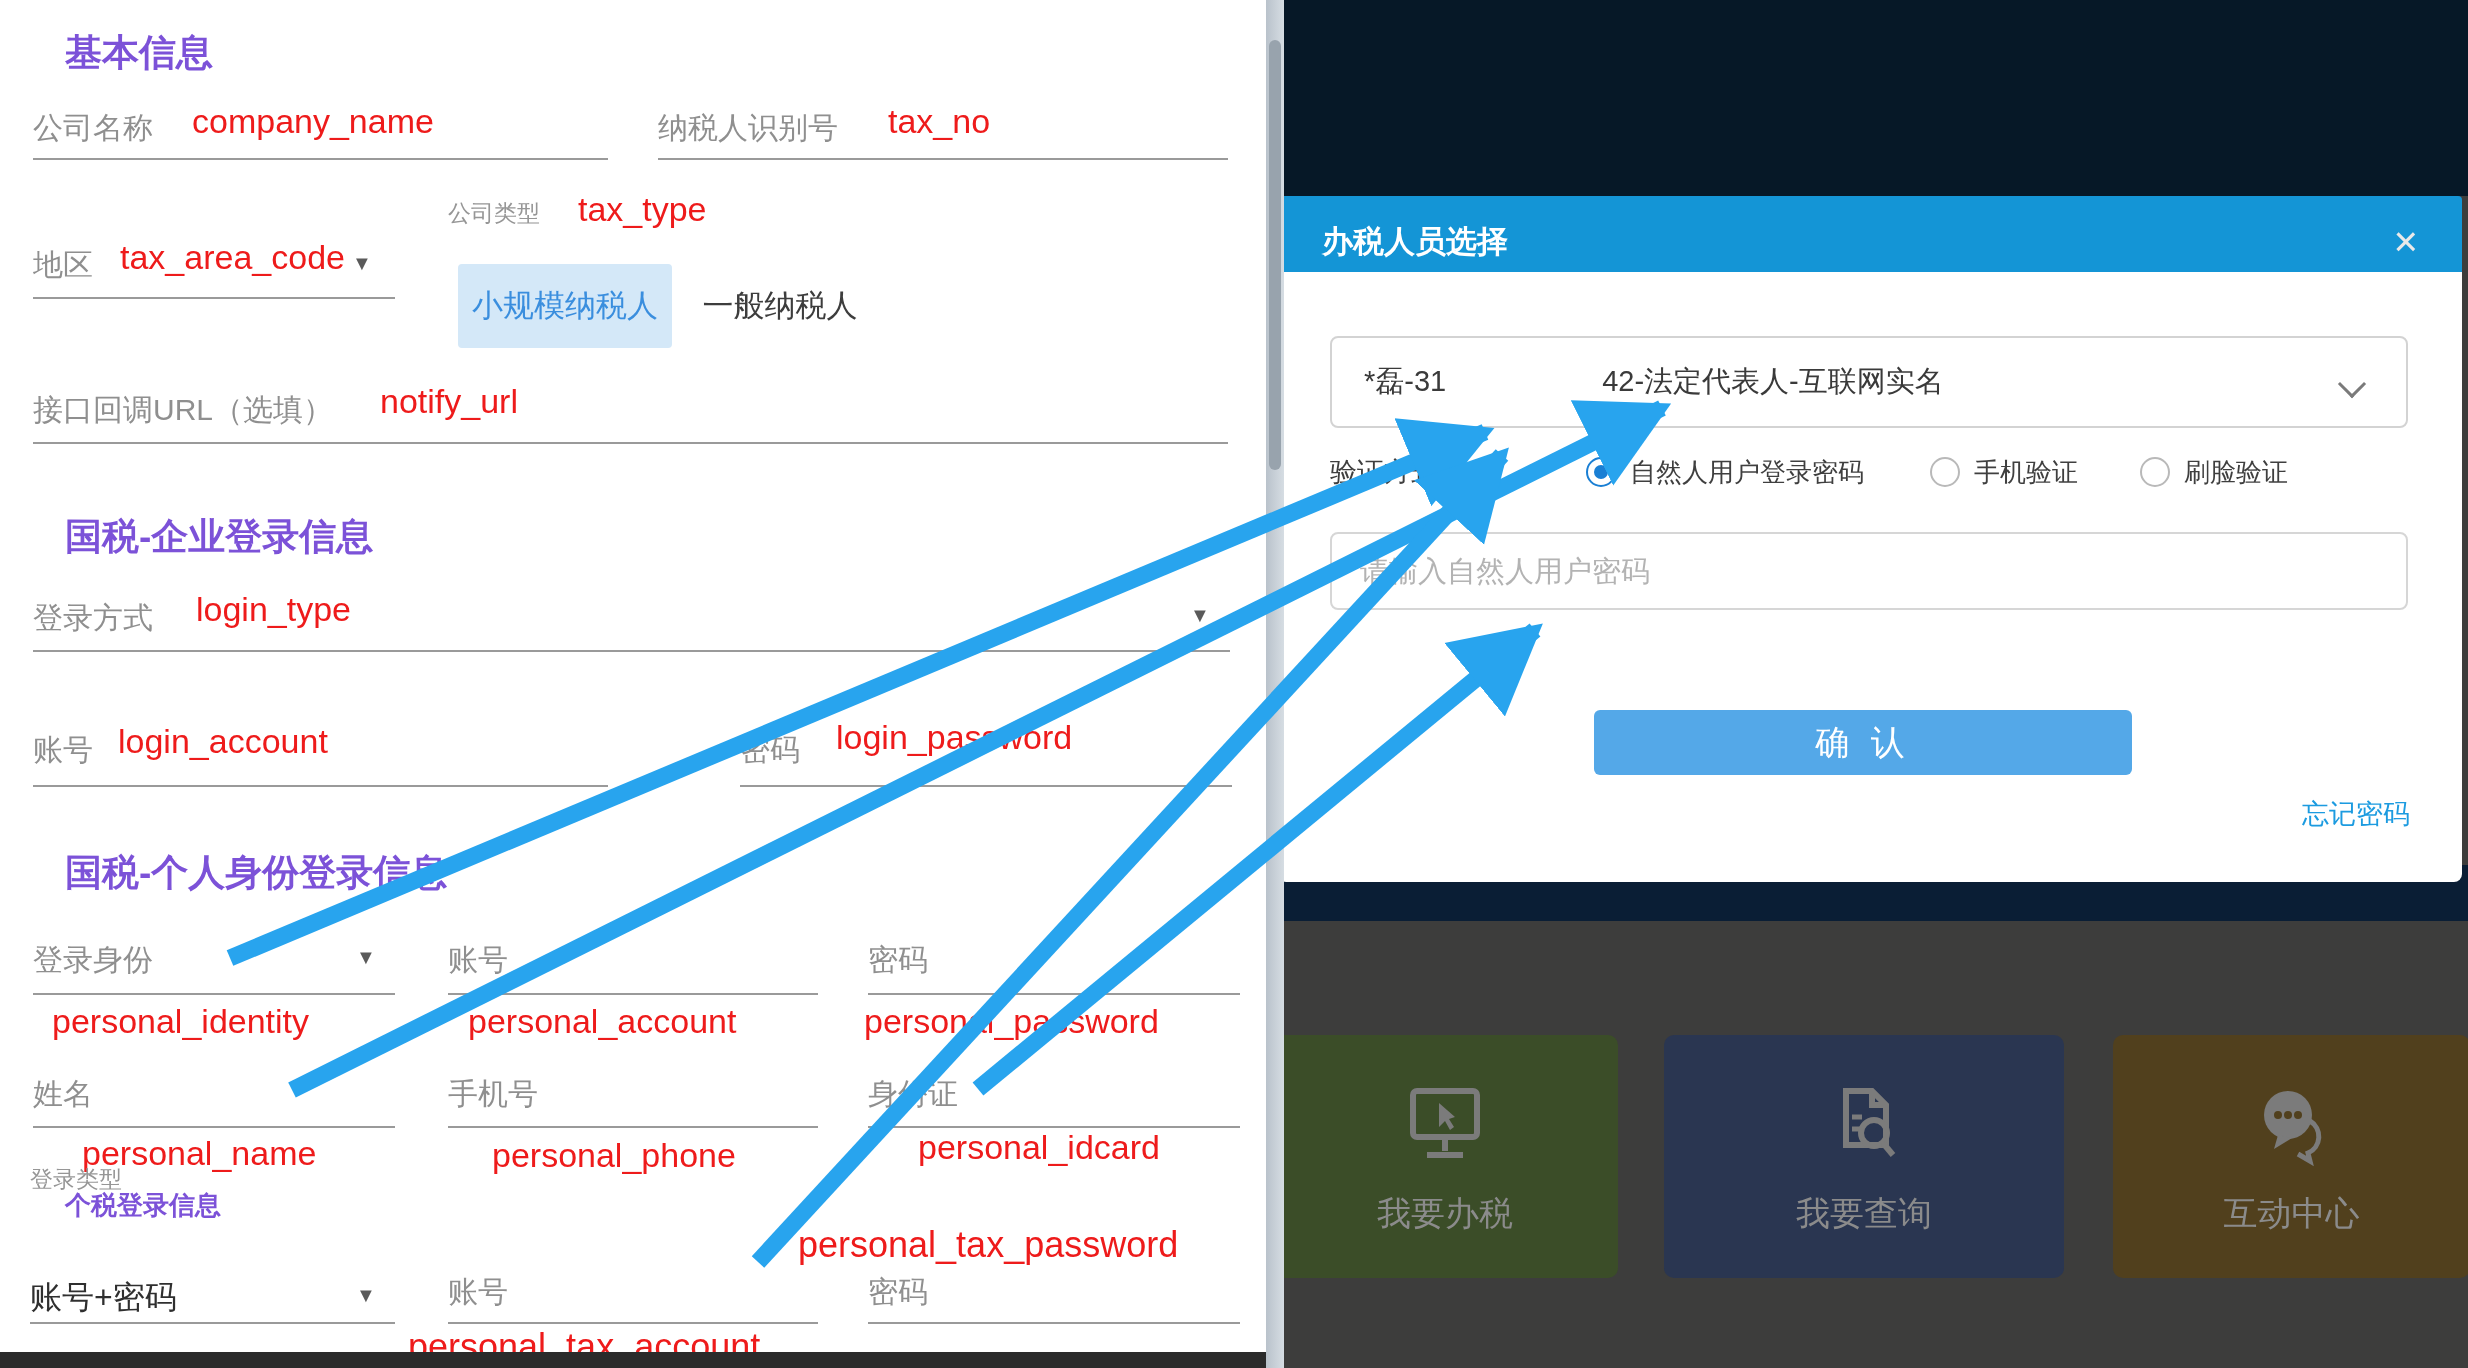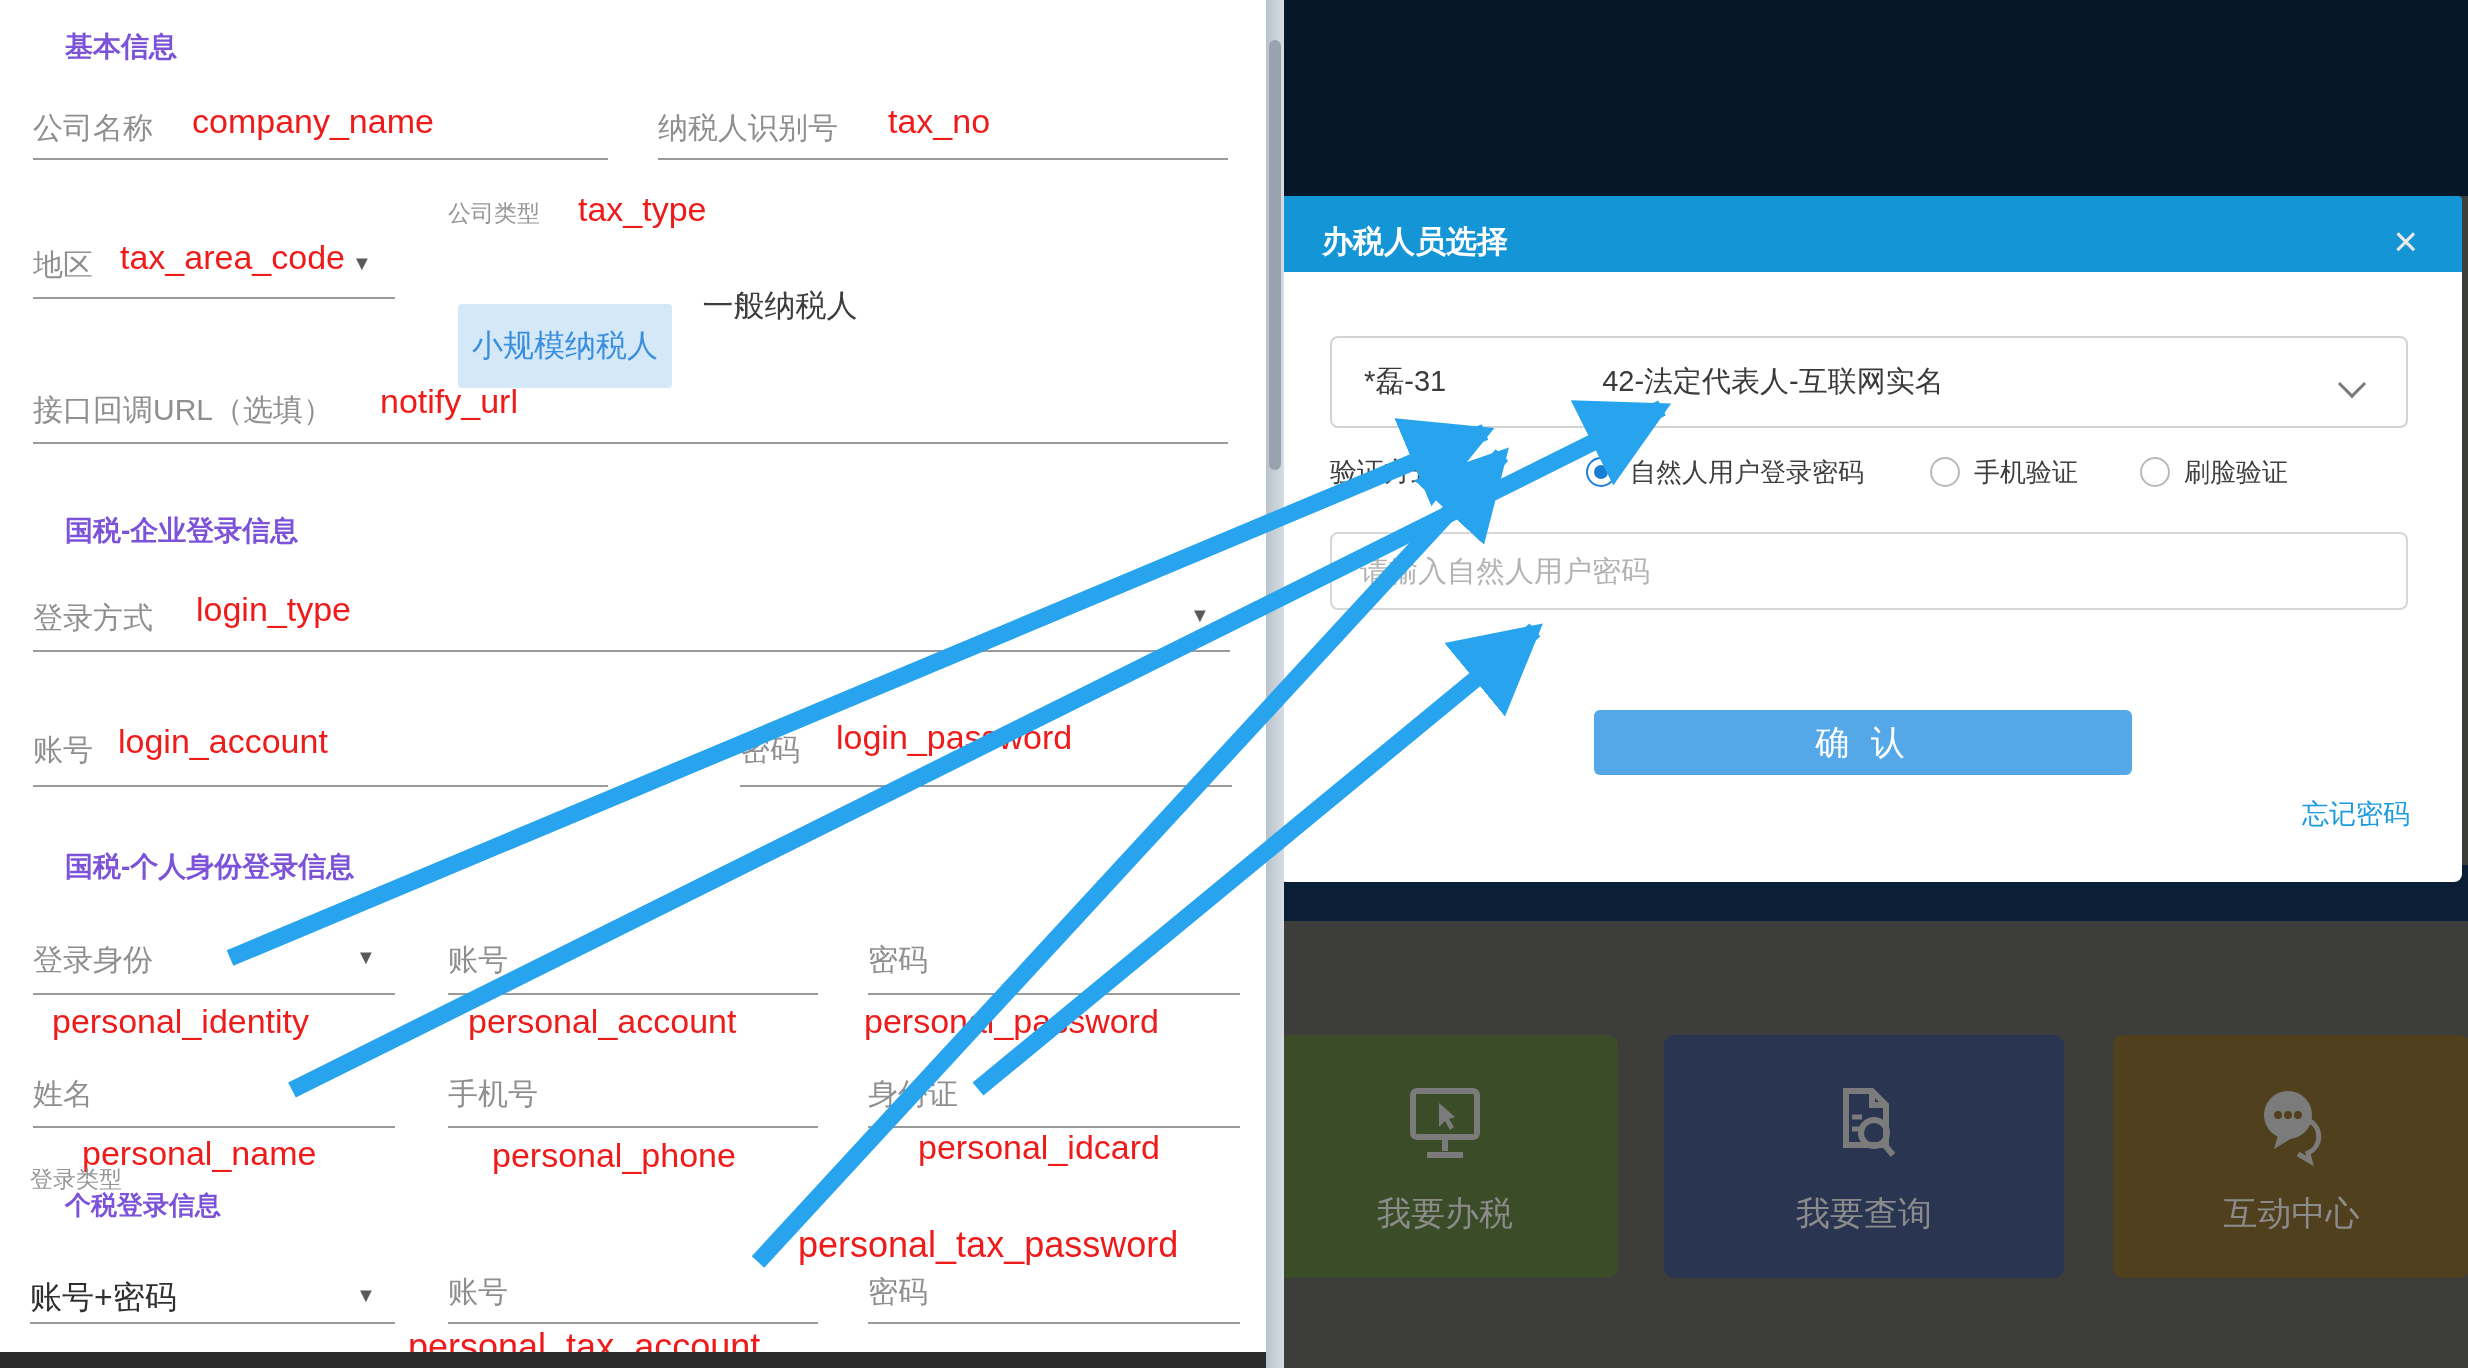--- a/index.html
+++ b/index.html
@@ -10,27 +10,27 @@
   .form-panel{position:absolute;left:0;top:0;width:1268px;height:1352px;background:#ffffff;}
   .form-bottom-strip{position:absolute;left:0;top:1352px;width:1284px;height:16px;background:#2b2b2b;}
   .scrollbar{position:absolute;left:1266px;top:0;width:18px;height:1368px;background:linear-gradient(90deg,#b9c2cb,#d6dde3);}
   .scroll-thumb{position:absolute;left:3px;top:40px;width:12px;height:430px;background:#98a3ad;border-radius:6px;}
 
   .abs{position:absolute;}
   .lbl{color:#8f8f8f;font-size:30px;white-space:nowrap;}
   .lbl-sm{color:#969696;font-size:23px;white-space:nowrap;}
   .red{color:#ee1b1b;font-size:34px;white-space:nowrap;}
   .red-lg{color:#ee1b1b;font-size:36px;white-space:nowrap;}
-  .purple{color:#7c52d8;font-size:28px;font-weight:bold;white-space:nowrap;}
+  .purple{color:#7c52d8;font-size:37px;font-weight:bold;white-space:nowrap;}
   .uline{position:absolute;height:2px;background:#9a9a9a;}
   .caret{color:#5a5a5a;font-size:20px;}
   .value{color:#2f2f2f;font-size:32px;white-space:nowrap;}
 
   .tab{position:absolute;top:264px;height:84px;display:flex;align-items:center;justify-content:center;font-size:31px;color:#3d3d3d;white-space:nowrap;}
-  .tab.selected{background:#d4e8f8;color:#3a8ede;border-radius:4px;margin-top:40px;}
+  .tab.selected{background:#d4e8f8;color:#3a8ede;border-radius:4px;}
 
   
   .bg-top{position:absolute;left:1284px;top:0;width:1184px;height:196px;background:#061827;}
   .bg-navy-band{position:absolute;left:1284px;top:865px;width:1184px;height:56px;background:#0a1e35;}
   .bg-gray{position:absolute;left:1284px;top:921px;width:1184px;height:447px;background:#3d3d3c;}
   .tile{position:absolute;top:1035px;height:243px;border-radius:10px;display:flex;flex-direction:column;align-items:center;justify-content:center;gap:18px;}
   .tile-label{font-size:34px;color:#8b8b8b;white-space:nowrap;}
   .tile svg{display:block;}
 
   

